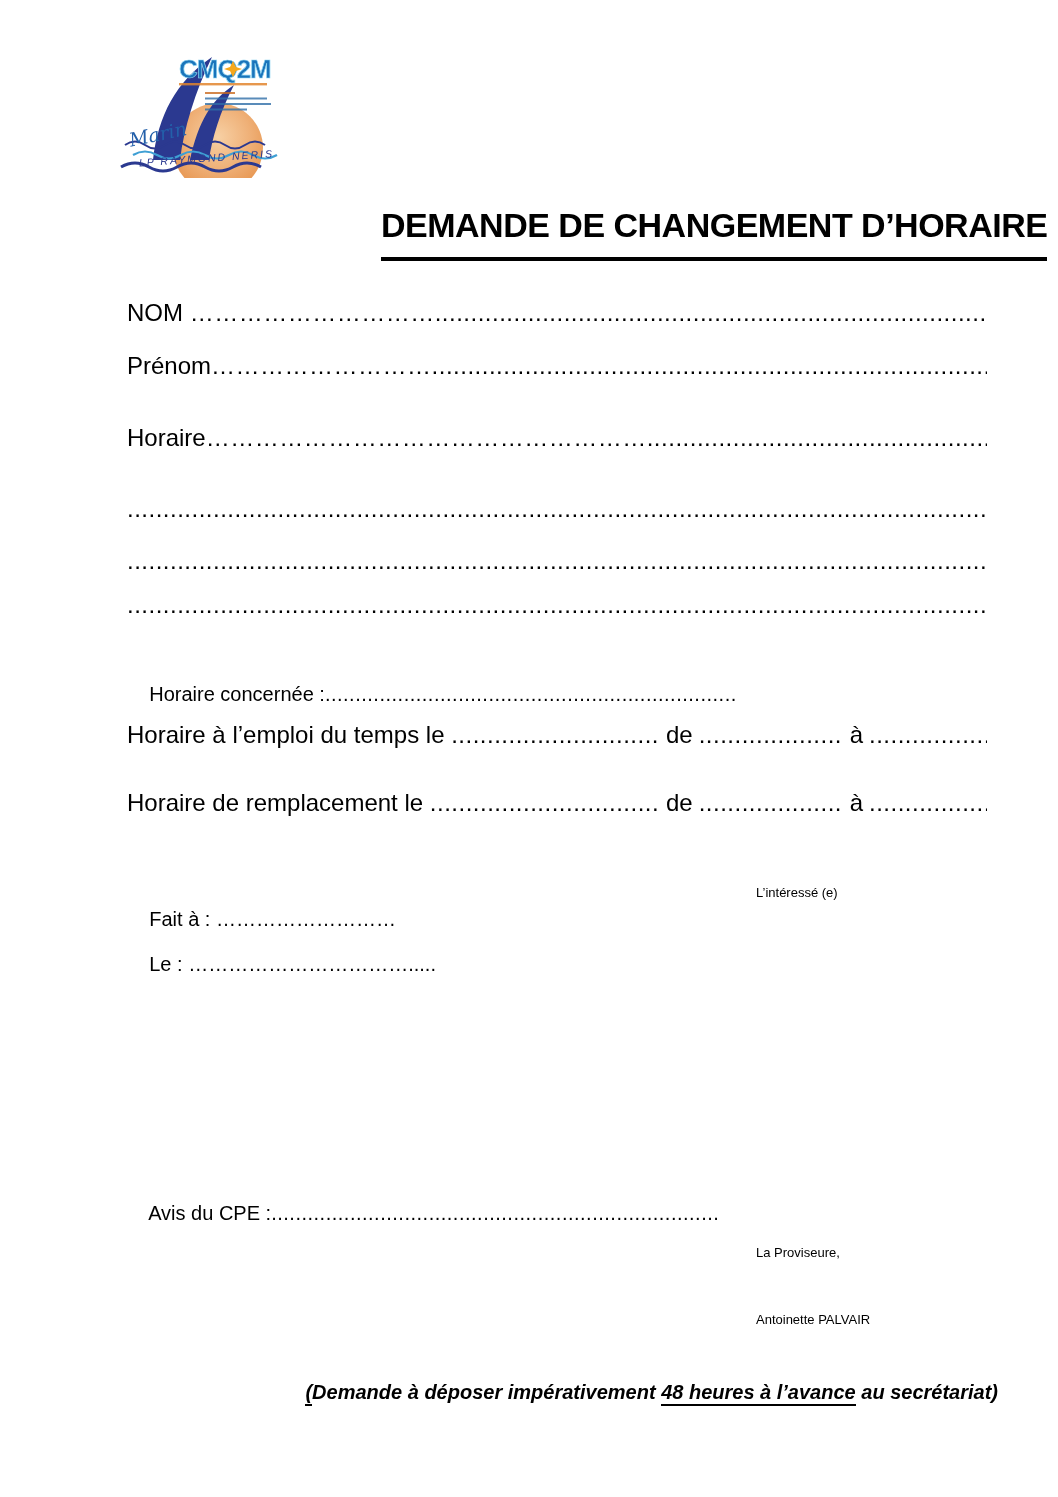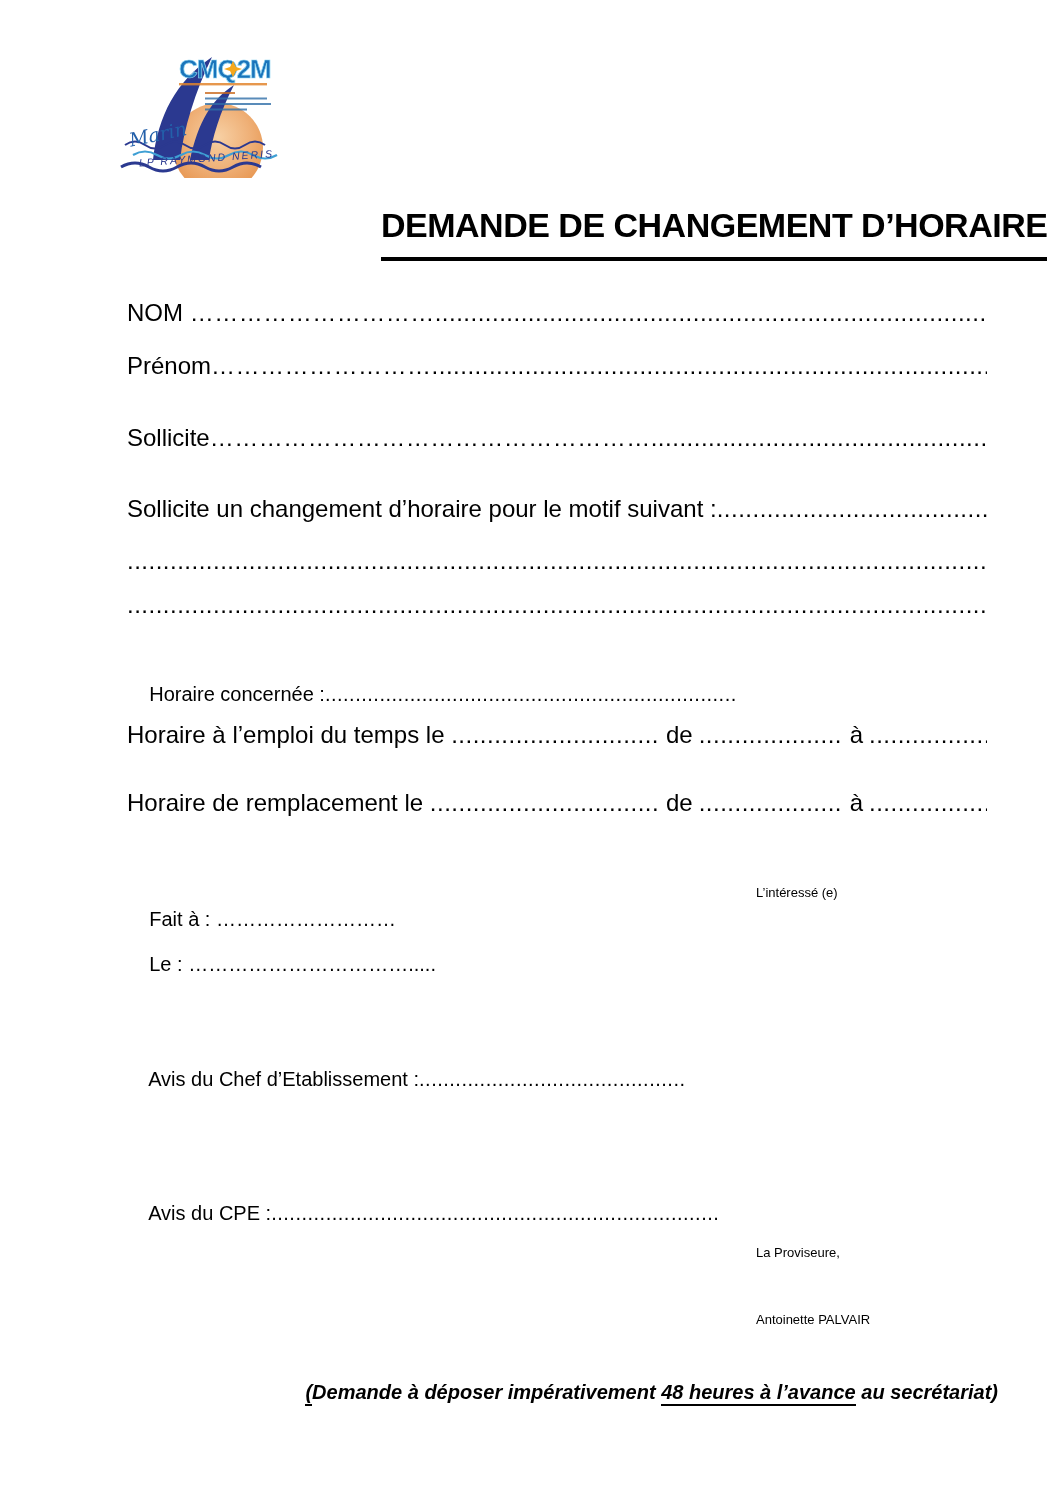--- a/index.html
+++ b/index.html
@@ -86,25 +86,25 @@
 
   <div class="fline" style="top:300px">
     <span class="lbl">NOM </span><span class="lead">…………………………....................................................................................................................................</span>
   </div>
 
   <div class="fline" style="top:353px">
     <span class="lbl">Prénom</span><span class="lead">………………………......................................................................................................................................</span>
   </div>
 
   <div class="fline" style="top:425px">
-    <span class="lbl">Sollicite</span><span class="lead">……………………………………………….............................................................................................................</span>
+    <span class="lbl">Horaire</span><span class="lead">……………………………………………….............................................................................................................</span>
   </div>
 
   <div class="fline" style="top:496px">
-    <span class="lbl">Sollicite un changement d’horaire pour le motif suivant :</span><span class="lead">........................................................................................................................................................................................................................</span>
+    <span class="lead">........................................................................................................................................................................................................................</span>
   </div>
 
   <div class="fline" style="top:548px">
     <span class="lead">........................................................................................................................................................................................................................</span>
   </div>
 
   <div class="fline" style="top:592px">
     <span class="lead">........................................................................................................................................................................................................................</span>
   </div>
 
@@ -122,23 +122,20 @@
 
   <div class="noclip" style="top:880px">
     <span>Fait à : </span><span>………………………</span>
   </div>
   <div class="right-col" style="top:880px">L’intéressé (e)</div>
 
   <div class="noclip" style="top:925px">
     <span>Le : </span><span>…………………………….....</span>
   </div>
 
-  <div class="noclip" style="top:1040px">
-    <span>Avis du Chef d’Etablissement :</span><span style="letter-spacing:0.5px">............................................</span>
-  </div>
 
 
   <div class="noclip" style="top:1174px">
     <span>Avis du CPE :</span><span style="letter-spacing:0.5px">..........................................................................</span>
   </div>
 
   <div class="right-col" style="top:1240px">La Proviseure,</div>
   <div class="right-col" style="top:1307px">Antoinette PALVAIR</div>
 
   <div class="footer">

